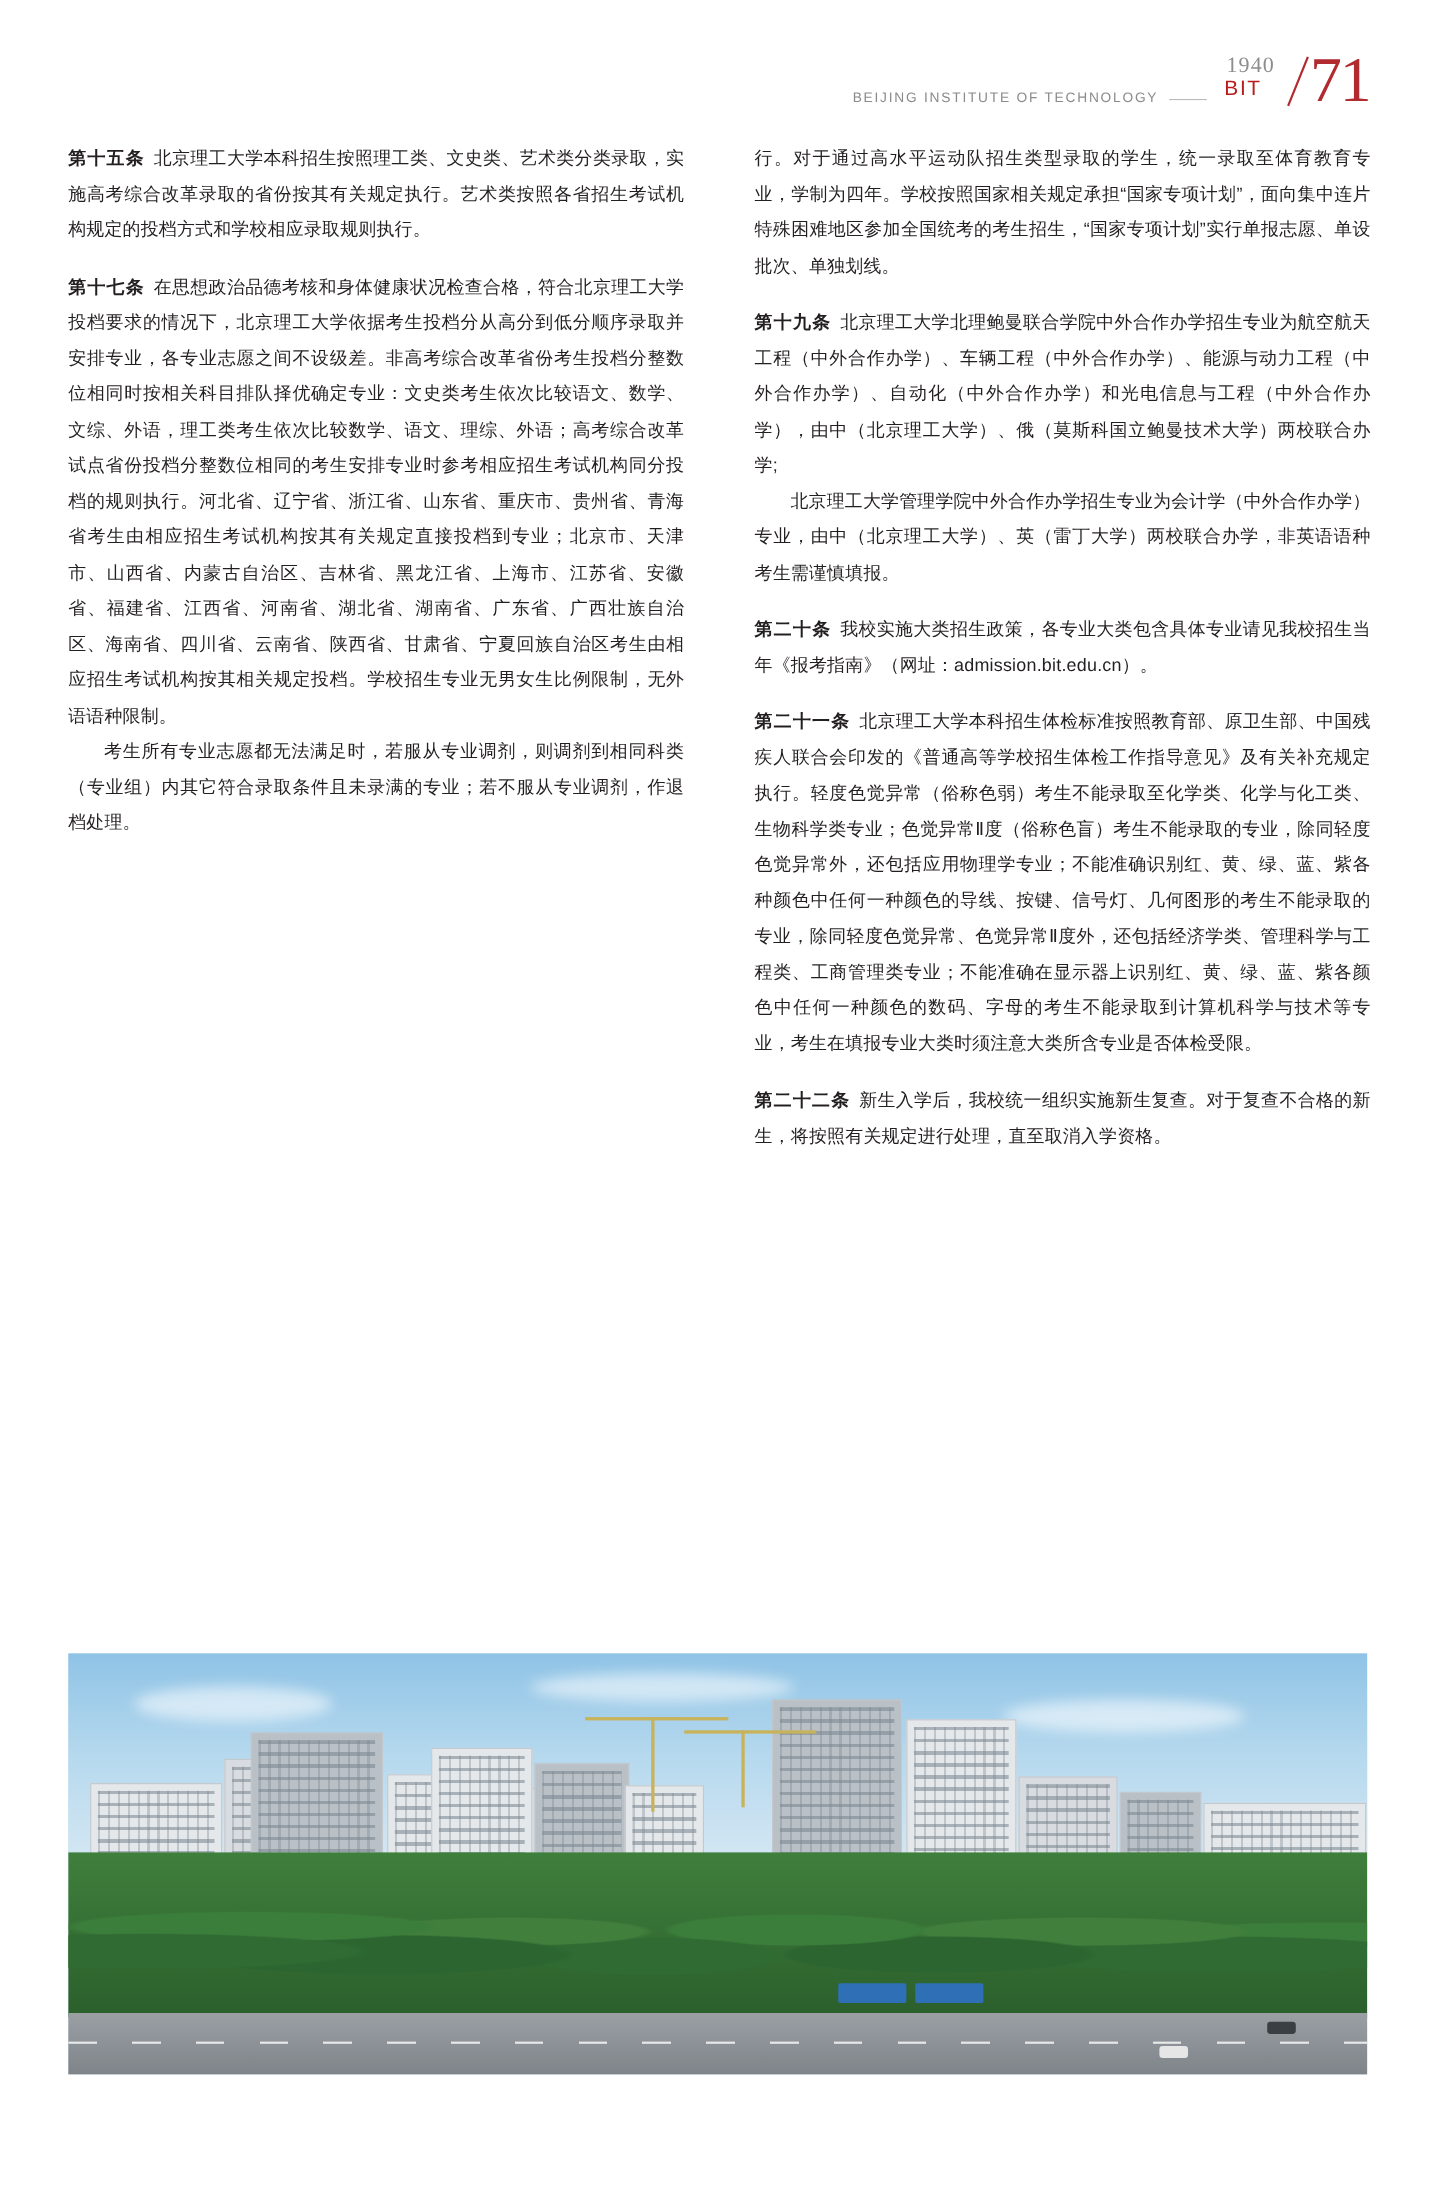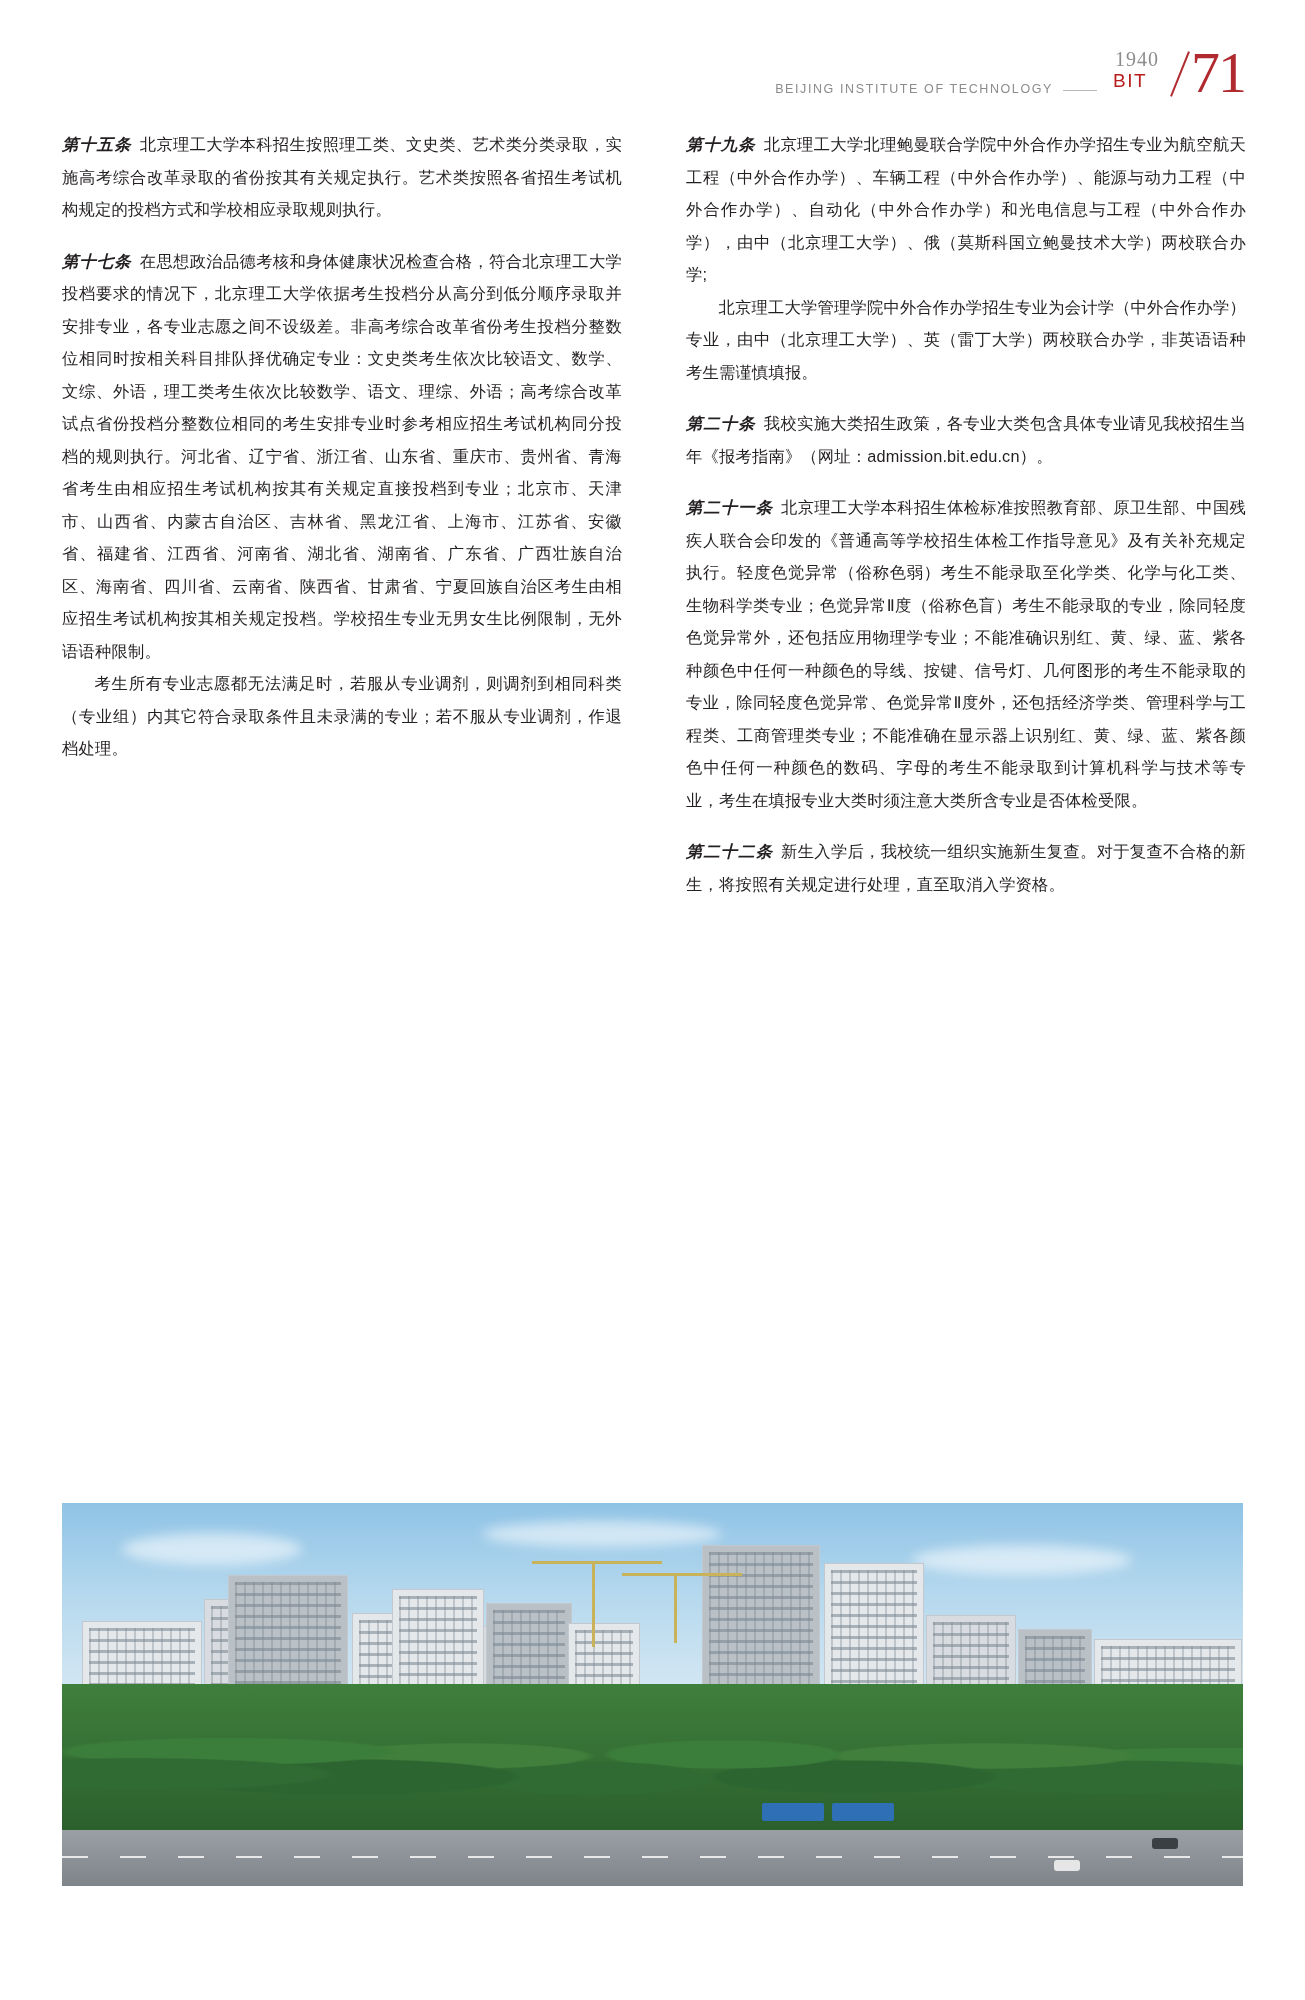--- a/index.html
+++ b/index.html
@@ -113,21 +113,20 @@
     text-align: justify;
     text-justify: inter-ideograph;
     margin: 0 0 19px 0;
     letter-spacing: 0.2px;
   }
   .para.tight { margin-bottom: 0; }
   .para .lead {
     font-weight: bold;
     letter-spacing: 1px;
     margin-right: 8px;
-    font-style: italic;
   }
   .para.indent { text-indent: 2em; }
 
   
   .photo-wrap {
     position: absolute;
     left: 62px;
     top: 1503px;
     width: 1181px;
     height: 383px;
@@ -242,20 +241,23 @@
 
       <p class="para indent">
         <span>考生所有专业志愿都无法满足时，若服从专业调剂，则调剂到相同科类（专业组）内其它符合录取条件且未录满的专业；若不服从专业调剂，作退档处理。</span>
       </p>
 
 
     </div>
 
     <div class="col">
 
+      <p class="para">
+        <span>行。对于通过高水平运动队招生类型录取的学生，统一录取至体育教育专业，学制为四年。学校按照国家相关规定承担“国家专项计划”，面向集中连片特殊困难地区参加全国统考的考生招生，“国家专项计划”实行单报志愿、单设批次、单独划线。</span>
+      </p>
 
       <p class="para tight">
         <span class="lead">第十九条</span><span>北京理工大学北理鲍曼联合学院中外合作办学招生专业为航空航天工程（中外合作办学）、车辆工程（中外合作办学）、能源与动力工程（中外合作办学）、自动化（中外合作办学）和光电信息与工程（中外合作办学），由中（北京理工大学）、俄（莫斯科国立鲍曼技术大学）两校联合办学;</span>
       </p>
 
       <p class="para indent">
         <span>北京理工大学管理学院中外合作办学招生专业为会计学（中外合作办学）专业，由中（北京理工大学）、英（雷丁大学）两校联合办学，非英语语种考生需谨慎填报。</span>
       </p>
 
       <p class="para">

